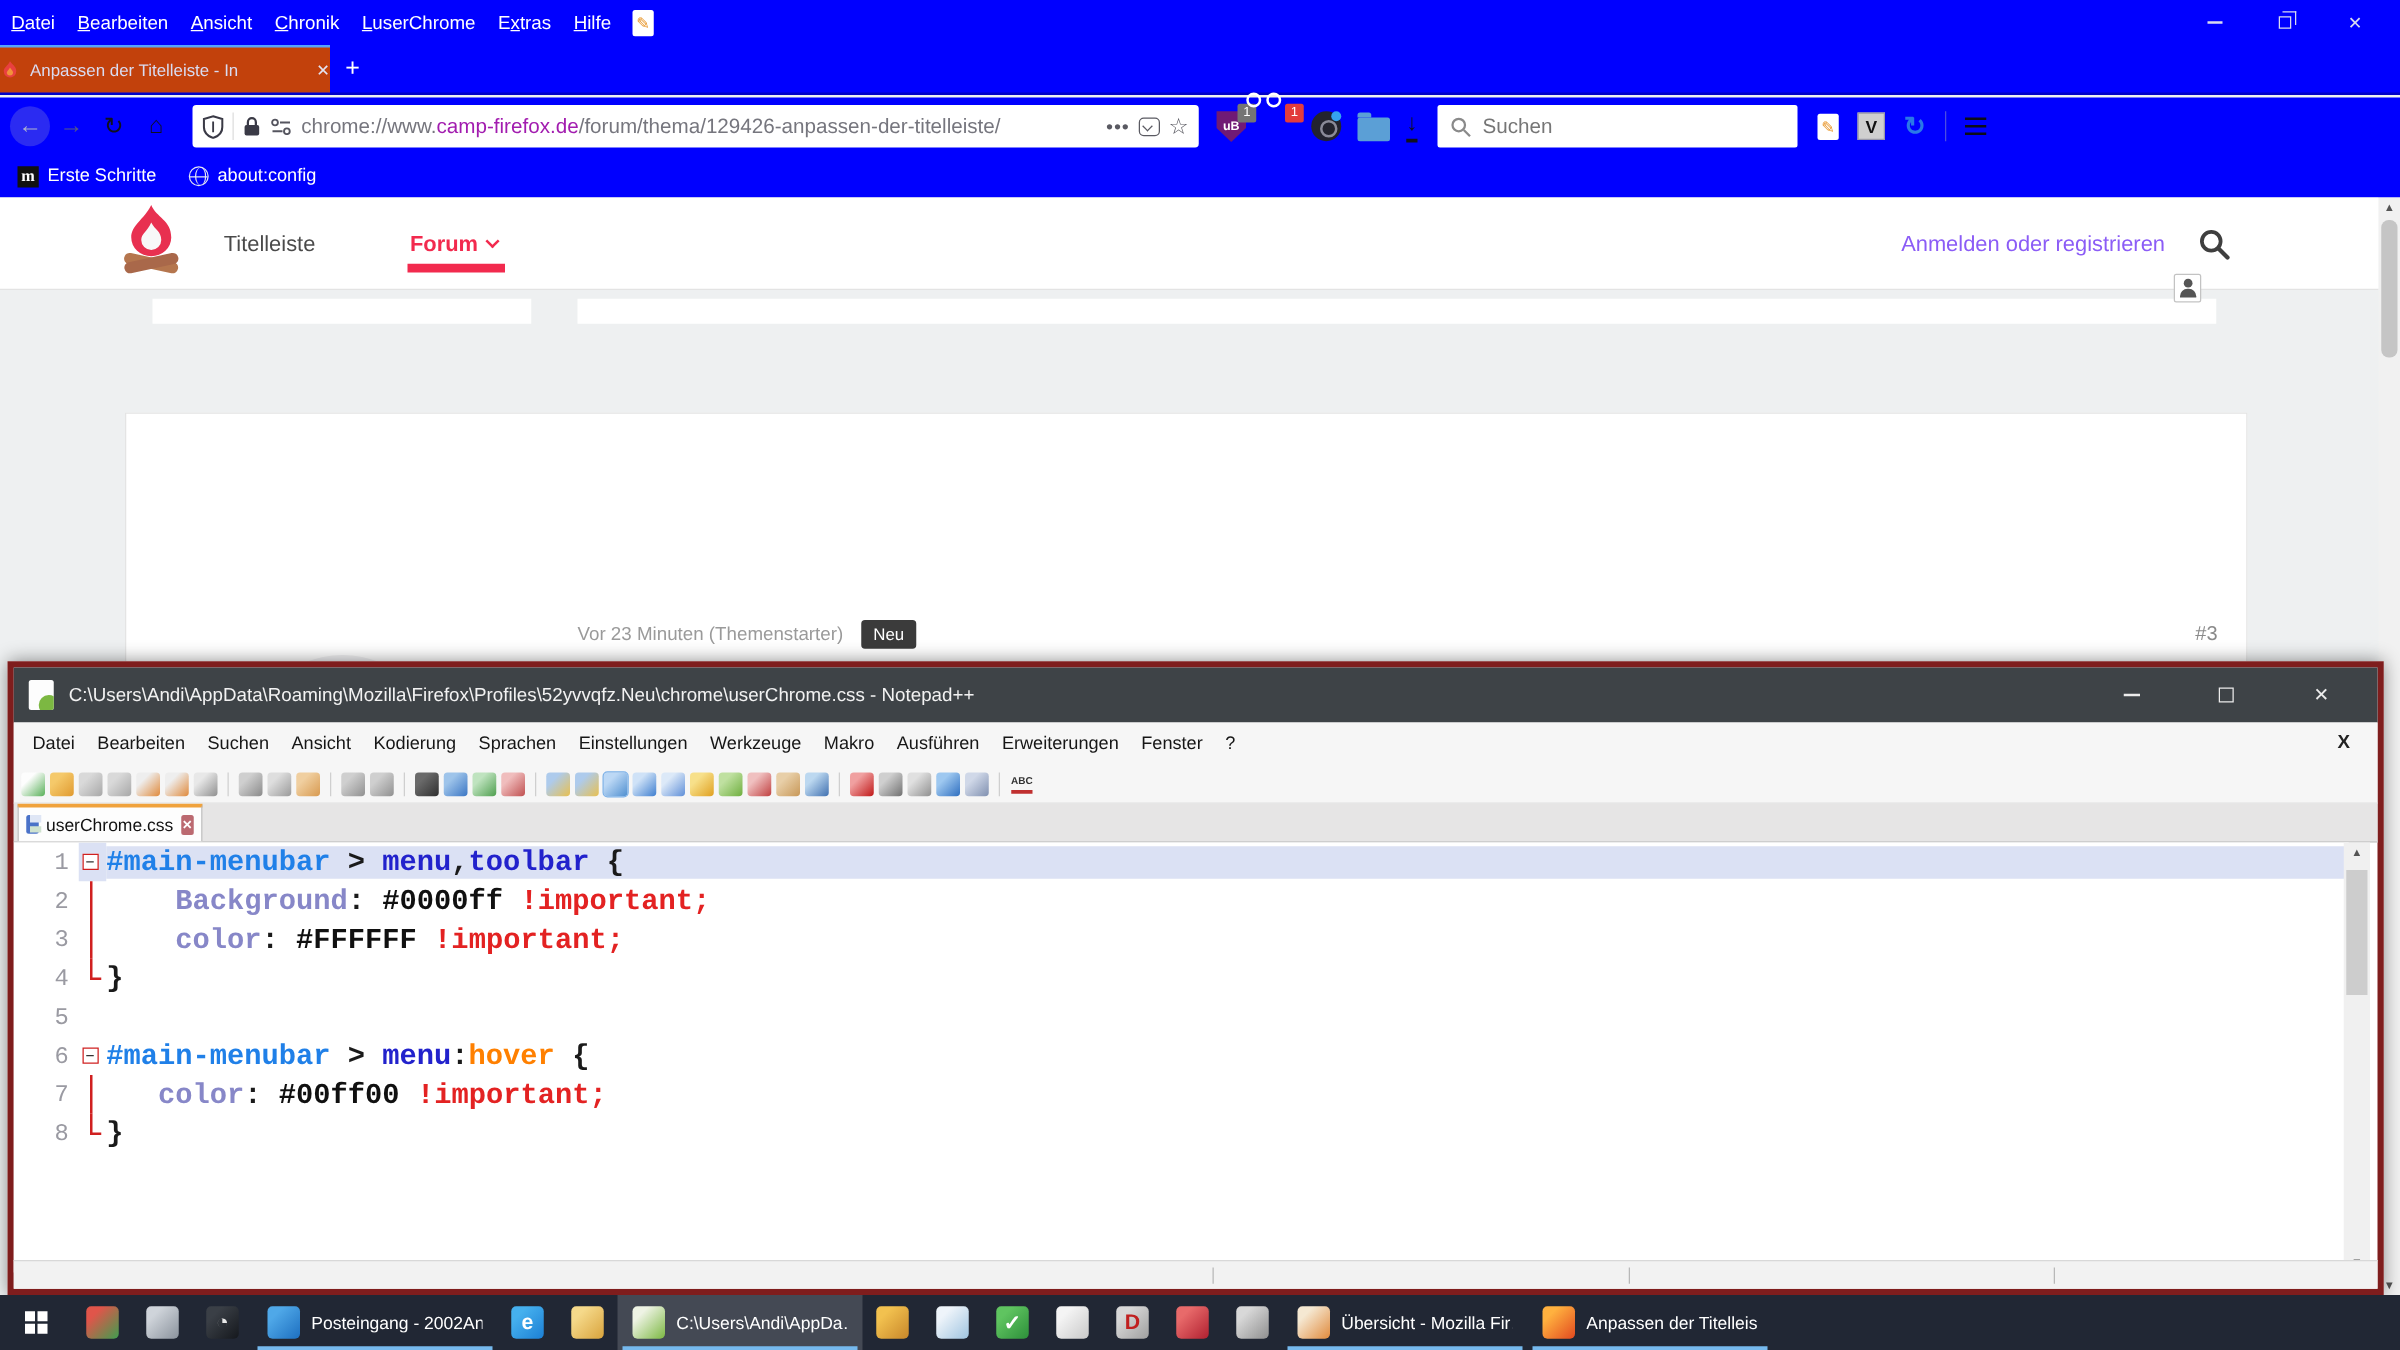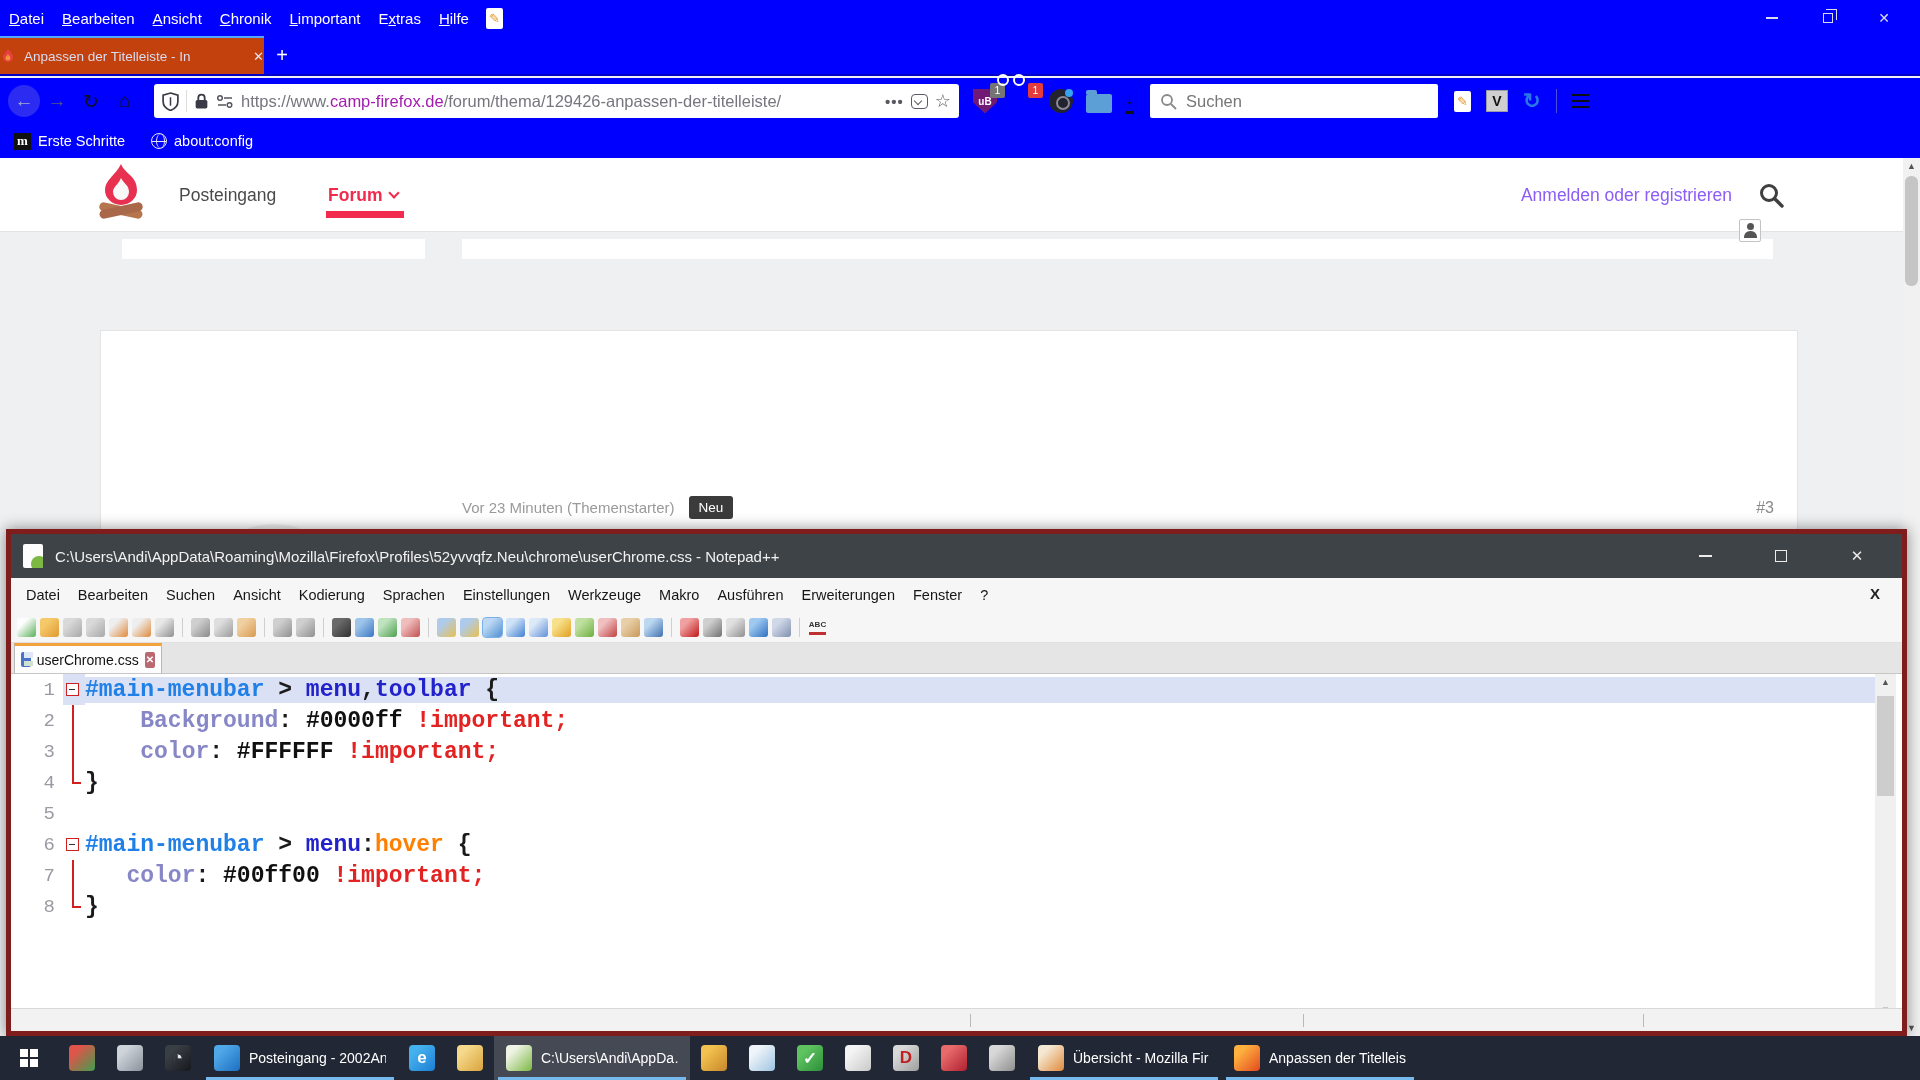--- a/index.html
+++ b/index.html
@@ -213,21 +213,21 @@
 <div id="screen">
 
   <div id="firefox">
 
     <div class="ff-menubar">
       <div id="ff-menus" style="display:flex">
           <span class="ff-menu-item"><span></span><span class="u">D</span><span>atei</span></span>
           <span class="ff-menu-item"><span></span><span class="u">B</span><span>earbeiten</span></span>
           <span class="ff-menu-item"><span></span><span class="u">A</span><span>nsicht</span></span>
           <span class="ff-menu-item"><span></span><span class="u">C</span><span>hronik</span></span>
-          <span class="ff-menu-item"><span></span><span class="u">L</span><span>important</span></span>
+          <span class="ff-menu-item"><span></span><span class="u">L</span><span>userChrome</span></span>
           <span class="ff-menu-item"><span>E</span><span class="u">x</span><span>tras</span></span>
           <span class="ff-menu-item"><span></span><span class="u">H</span><span>ilfe</span></span>
         </div>
       <span class="mb-notes-icon">✎</span>
       <div class="win-controls">
         <span class="wc-btn">
             <i class="wc-min-glyph"></i>
           </span>
         <span class="wc-btn">
             <i class="wc-restore-glyph"></i>
@@ -262,21 +262,21 @@
         <span style="width:1px;height:22px;background:#ddd"></span>
         <svg width="15" height="17" viewBox="0 0 14 16">
           <rect x="1.5" y="6.5" width="11" height="8" rx="1.5" fill="#3a3a46"></rect>
           <path d="M4 6.5 V4.5 A3 3 0 0 1 10 4.5 V6.5" fill="none" stroke="#3a3a46" stroke-width="1.7"></path>
         </svg>
         <svg width="18" height="14" viewBox="0 0 18 14">
           <circle cx="4" cy="4" r="2.3" fill="none" stroke="#55555f" stroke-width="1.5"></circle>
           <path d="M8 4 H16 M2 11 H10" stroke="#55555f" stroke-width="1.5"></path>
           <circle cx="13.5" cy="11" r="2.3" fill="none" stroke="#55555f" stroke-width="1.5"></circle>
         </svg>
-        <span class="url-text"><span>https://www.</span><span class="domain">camp-firefox.de</span><span>/forum/thema/129426-anpassen-der-titelleiste/</span></span>
+        <span class="url-text"><span>chrome://www.</span><span class="domain">camp-firefox.de</span><span>/forum/thema/129426-anpassen-der-titelleiste/</span></span>
         <span class="url-dots">•••</span>
         <span class="pocket-v"></span>
         <span class="url-star">☆</span>
       </div>
 
       <div class="ext-strip">
         <span class="ext">
           <span class="ublock-shape">uB</span>
           <span class="badge badge-gray">1</span>
         </span>
@@ -323,21 +323,21 @@
 
     <div class="ff-content">
       <div class="site-header">
         <svg class="logo" width="52" height="64" viewBox="0 0 52 64">
           <path d="M26 2 C30 12 42 14 42 28 A16 15 0 0 1 10 28 C10 18 20 14 26 2 Z" fill="#e83050"></path>
           <path d="M26 16 C29 22 34 23 34 30 A8 8 0 0 1 18 30 C18 25 23 23 26 16 Z" fill="#f8f8f8"></path>
           <rect x="4" y="44" width="44" height="9" rx="4.5" fill="#b5764e" transform="rotate(12 26 48)"></rect>
           <rect x="4" y="44" width="44" height="9" rx="4.5" fill="#a9684a" transform="rotate(-12 26 48)"></rect>
         </svg>
         <span class="site-nav-item nav-nachrichten">
-            <span>Posteingang</span>
+            <span>Titelleiste</span>
           </span>
         <span class="site-nav-item nav-forum">
             <span>Forum</span>
             <i class="chev-down"></i>
           </span>
         <span class="forum-underline"></span>
         <span class="login-link">Anmelden oder registrieren</span>
         <svg class="hdr-search" width="26" height="26" viewBox="0 0 26 26">
           <circle cx="11" cy="11" r="7.5" fill="none" stroke="#3f3f3f" stroke-width="3"></circle>
           <path d="M17 17 L24 24" stroke="#3f3f3f" stroke-width="3.4" stroke-linecap="round"></path>

